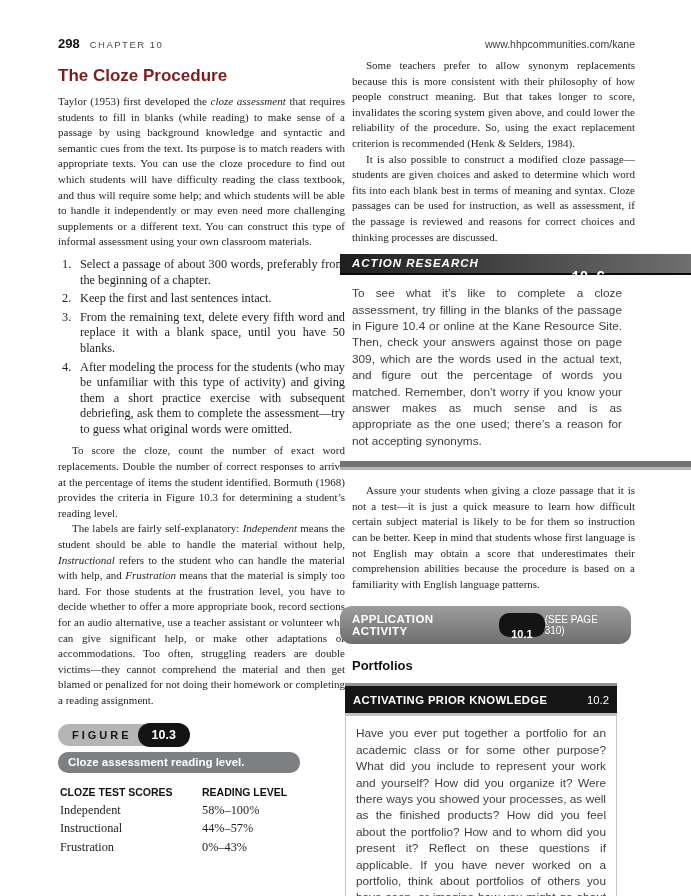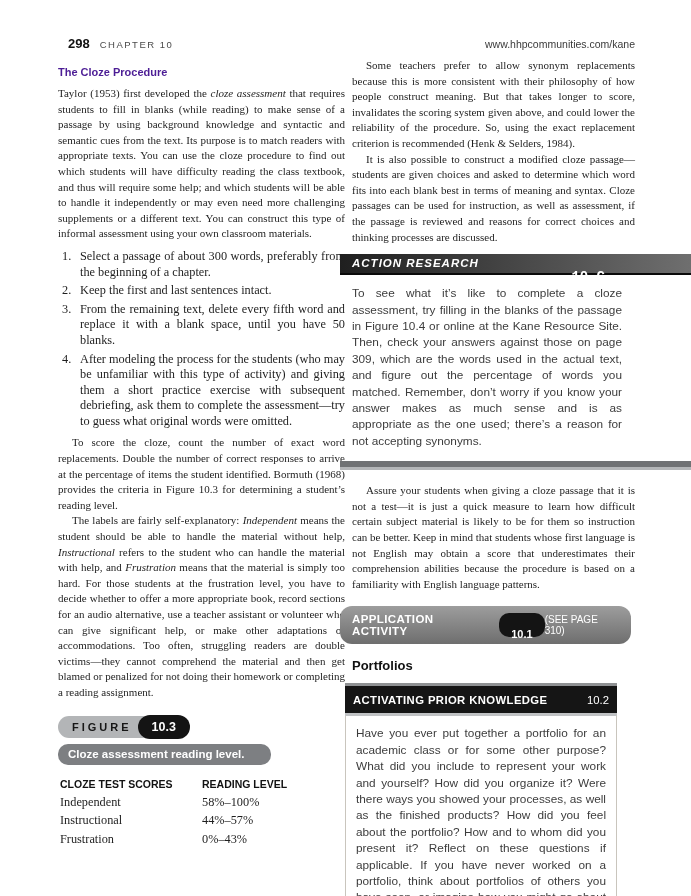--- a/index.html
+++ b/index.html
@@ -2,29 +2,29 @@
 <html><head>
 <meta charset="utf-8">
 <style>
   * { margin:0; padding:0; box-sizing:border-box; }
   html,body { background:#ffffff; }
   .page {
     position:relative; width:691px; height:896px; background:#ffffff;
     font-family:"Liberation Serif", serif; color:#1e1e1e; overflow:hidden;
   }
   
-  .runhead { position:absolute; top:36px; left:68px; right:56px; display:flex; align-items:baseline; }
+  .runhead { position:absolute; top:36px; left:58px; right:56px; display:flex; align-items:baseline; }
   .pagenum { font-family:"Liberation Sans", sans-serif; font-weight:bold; font-size:13px; color:#111; }
   .chapter { font-family:"Liberation Sans", sans-serif; font-size:9.5px; letter-spacing:1.5px; color:#4a4a4a; margin-left:10px; }
   .siteurl { font-family:"Liberation Sans", sans-serif; font-size:10.5px; color:#3a3a3a; margin-left:auto; }
   
   .col-left  { position:absolute; left:58px;  top:66px; width:287px; }
   .col-right { position:absolute; left:340px; top:58px; width:351px; }
   .rc-text { margin-left:12px; width:283px; }
-  h2.sechead { font-family:"Liberation Sans", sans-serif; font-size:11px; font-weight:bold; color:#4c1d95; margin-bottom:8px; }
+  h2.sechead { font-family:"Liberation Sans", sans-serif; font-size:17px; font-weight:bold; color:#7f1d1d; margin-bottom:8px; }
   h3.sechead { font-family:"Liberation Sans", sans-serif; font-size:13px; font-weight:bold; color:#111; margin:14px 0 8px 12px; }
   p.body { font-size:11px; line-height:15.6px; text-align:justify; }
   p.body.ind { text-indent:14px; }
   p.body + p.body { margin-top:0; }
   
   ol.steps { margin:7px 0 6px 4px; list-style:none; }
   ol.steps li { display:flex; font-size:12.3px; line-height:15.6px; margin-bottom:3px; }
   ol.steps li .num { flex:0 0 18px; }
   ol.steps li .txt { flex:1; text-align:justify; }
   
@@ -34,21 +34,21 @@
     background:#b3b5b7; border-radius:12px; height:22px; line-height:22px;
     padding:0 22px 0 14px; font-family:"Liberation Sans", sans-serif;
     font-weight:bold; font-size:11px; letter-spacing:3px; color:#161616;
   }
   .fig-num {
     background:#141414; border-radius:13px; height:24px; line-height:24px;
     padding:0 14px; margin-left:-16px; color:#ffffff;
     font-family:"Liberation Sans", sans-serif; font-weight:bold; font-size:12.5px;
   }
   .fig-caption {
-    margin-top:5px; width:213px; background:#7d7f82; border-radius:10px;
+    margin-top:5px; width:242px; background:#7d7f82; border-radius:10px;
     height:21px; line-height:21px; padding:0 10px;
     font-family:"Liberation Sans", sans-serif; font-weight:bold; font-size:11.5px; color:#ffffff;
   }
   .fig-table { margin:10px 2px 0 2px; }
   .fig-row { display:grid; grid-template-columns:142px 1fr; }
   .fig-row.hdr { font-family:"Liberation Sans", sans-serif; font-weight:bold; font-size:10.5px; color:#111; line-height:18px; }
   .fig-row.data { font-size:12.3px; line-height:18.5px; }
   
   .ar-head {
     position:relative; height:21px; margin-top:9px;

